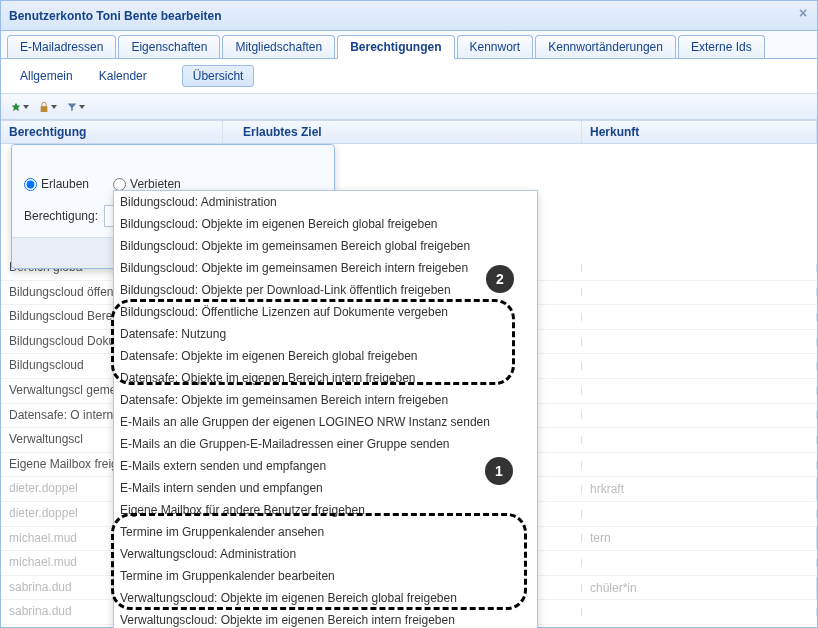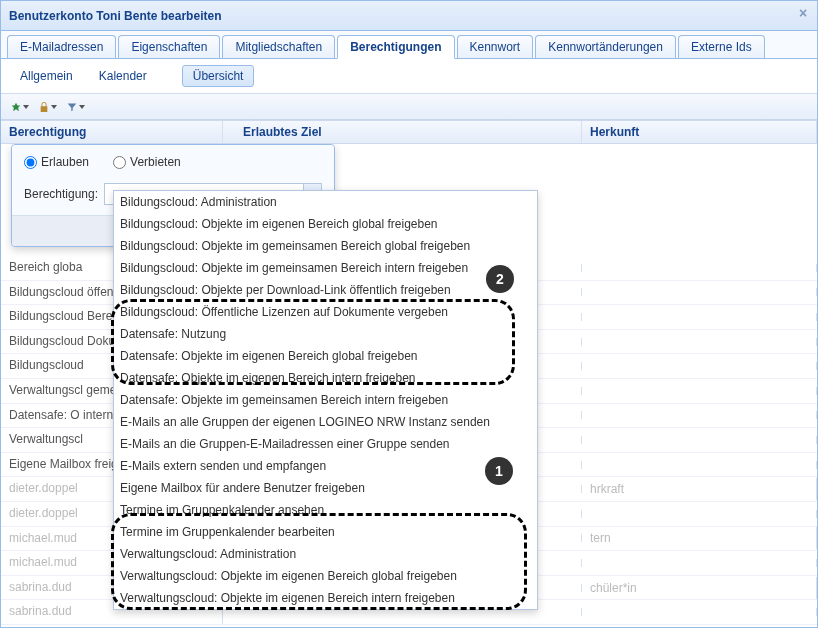--- a/index.html
+++ b/index.html
@@ -166,21 +166,21 @@
     background: #f7fbff;
     border-radius: 4px 4px 0 0;
     border-bottom: 1px solid #d3e0f0;
   }
   .radio-row {
     display: flex;
     gap: 24px;
     align-items: center;
     margin-bottom: 14px;
   }
-  .radio-group { display: flex; align-items: center; gap: 4px; }
+  .radio-group { display: flex; align-items: center; gap: 4px; margin-top: 22px; }
   .radio-group input { margin: 0; }
   .combo-row {
     display: flex;
     align-items: center;
     gap: 6px;
   }
   .combo-row label { white-space: nowrap; }
   .combo {
     flex: 1;
     display: flex;
@@ -436,24 +436,25 @@
     <div class="opt">Bildungscloud: Objekte im gemeinsamen Bereich intern freigeben</div>
     <div class="opt">Bildungscloud: Objekte per Download-Link öffentlich freigeben</div>
     <div class="opt">Bildungscloud: Öffentliche Lizenzen auf Dokumente vergeben</div>
     <div class="opt">Datensafe: Nutzung</div>
     <div class="opt">Datensafe: Objekte im eigenen Bereich global freigeben</div>
     <div class="opt">Datensafe: Objekte im eigenen Bereich intern freigeben</div>
     <div class="opt">Datensafe: Objekte im gemeinsamen Bereich intern freigeben</div>
     <div class="opt">E-Mails an alle Gruppen der eigenen LOGINEO NRW Instanz senden</div>
     <div class="opt">E-Mails an die Gruppen-E-Mailadressen einer Gruppe senden</div>
     <div class="opt">E-Mails extern senden und empfangen</div>
+    <div class="opt">E-Mails intern senden und empfangen</div>
     <div class="opt">Eigene Mailbox für andere Benutzer freigeben</div>
     <div class="opt">Termine im Gruppenkalender ansehen</div>
+    <div class="opt">Verwaltungscloud: Administration</div>
     <div class="opt">Termine im Gruppenkalender bearbeiten</div>
-    <div class="opt">Verwaltungscloud: Administration</div>
     <div class="opt">Verwaltungscloud: Objekte im eigenen Bereich global freigeben</div>
     <div class="opt">Verwaltungscloud: Objekte im eigenen Bereich intern freigeben</div>
   </div>
 
 <div class="dashed-box" style="top:299px; left:111px; width:404px; height:86px;"></div>
 <div class="callout-num" style="top:265px; left:486px;">
     <span>2</span>
   </div>
 
 <div class="dashed-box" style="top:513px; left:111px; width:416px; height:97px;"></div>

